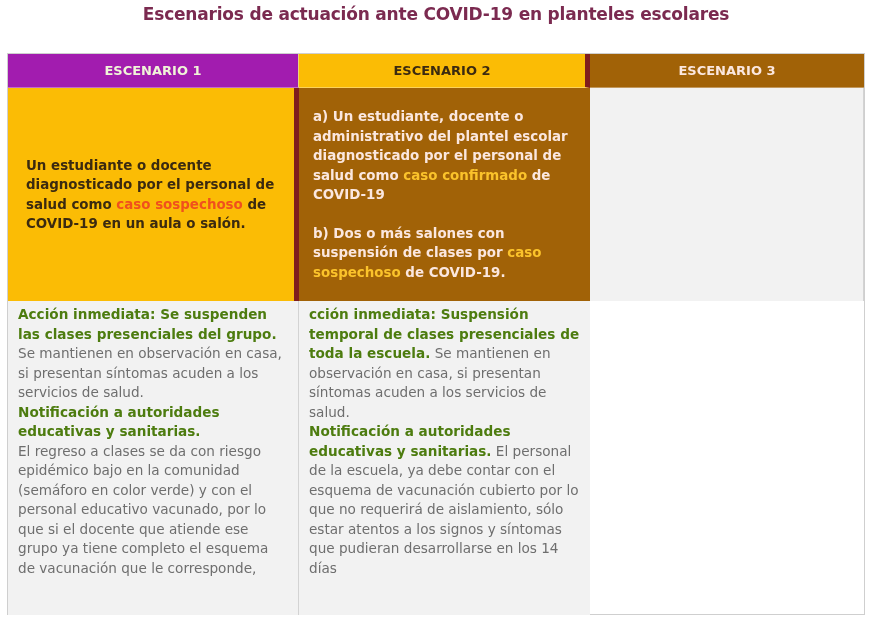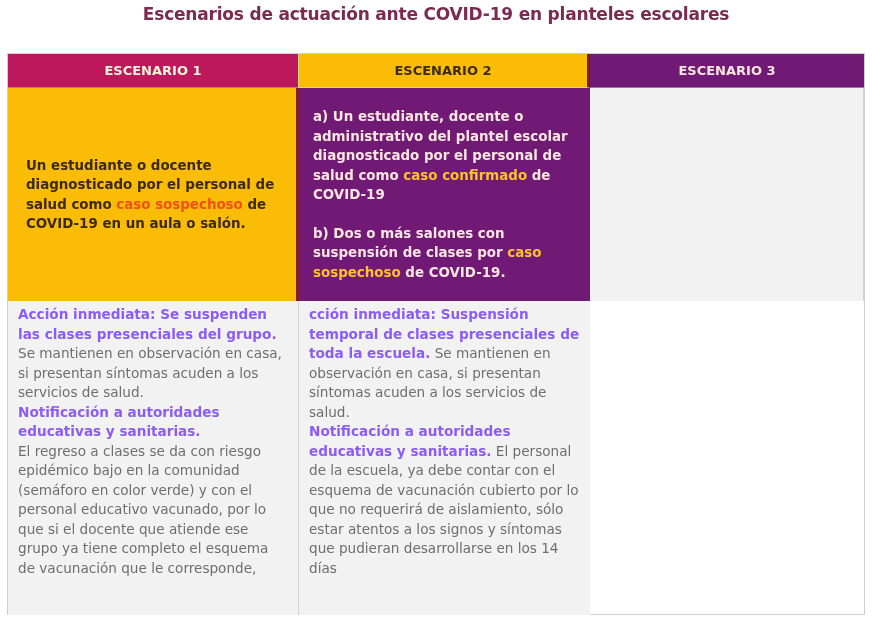--- a/index.html
+++ b/index.html
@@ -22,44 +22,44 @@
       display: grid;
       grid-template-columns: 291px 291px 274px;
       grid-template-rows: 34px 213px 314px;
     }
     .cell { position: relative; overflow: hidden; }
     .hdr {
       display: flex; align-items: center; justify-content: center;
       font-weight: bold; font-size: 13px;
       border-bottom: 1px solid rgba(255,255,255,0.35);
     }
-    .green { background: #be185d; color: #f0f4d8; }
+    .green { background: #a21caf; color: #f0f4d8; }
     .yellow { background: #fbbc05; color: #3b2a10; }
-    .red { background: #701a75; color: #fbe7df; }
+    .red { background: #a16207; color: #fbe7df; }
     .hdr.green, .desc.green { border-right: 1px solid #e9d67a; }
-    .hdr.yellow, .desc.yellow { border-right: 3px solid #7f1d1d; }
+    .hdr.yellow, .desc.yellow { border-right: 5px solid #7f1d1d; }
     .desc {
       display: flex; align-items: center; justify-content: center;
       font-weight: bold; font-size: 13.4px; line-height: 19.5px;
       padding: 0 22px;
     }
     .desc.yellow { padding: 0 18px; }
     .desc.red { padding: 0 14px; flex-direction: column; }
     .desc .hl-orange { color: #f0501d; }
     .desc .hl-yellow { color: #fbc32b; }
     .desc .para + .para { margin-top: 19px; }
     .body {
       background: #f2f2f2;
       font-size: 13.6px; line-height: 19.5px;
       color: #6e6e6e;
       padding: 4px 10px 0 10px;
       border-right: 1px solid #d3d3d3;
     }
     .body.last { border-right: none; }
-    .body b { color: #8b5cf6; }
+    .body b { color: #4d7c0f; }
   </style>
 </head>
 <body>
 
 <div class="title">Escenarios de actuación ante COVID-19 en planteles escolares</div>
 
 <div class="table">
 
   <div class="cell hdr green">ESCENARIO 1</div>
   <div class="cell hdr yellow">ESCENARIO 2</div>

